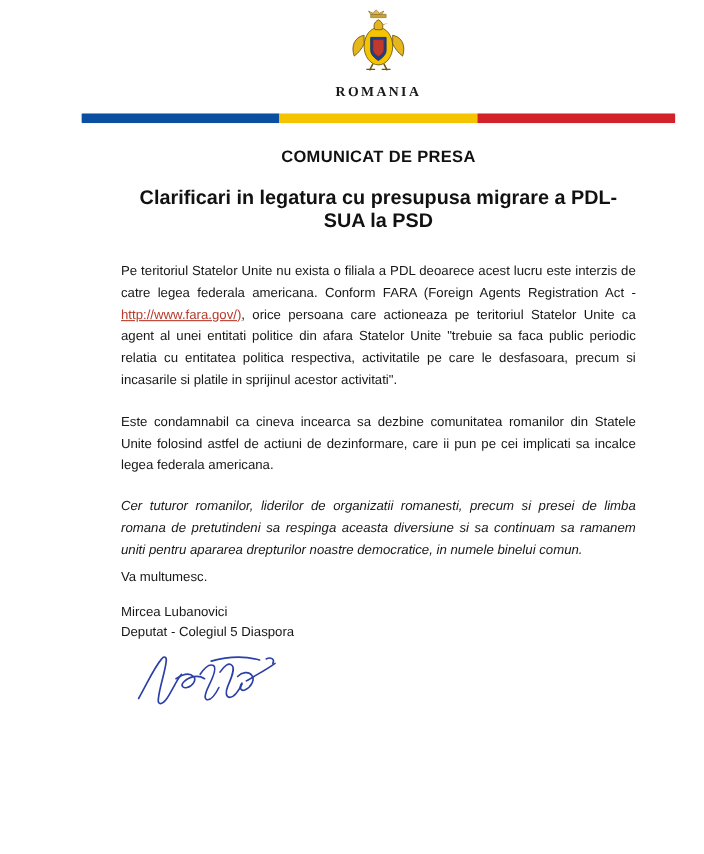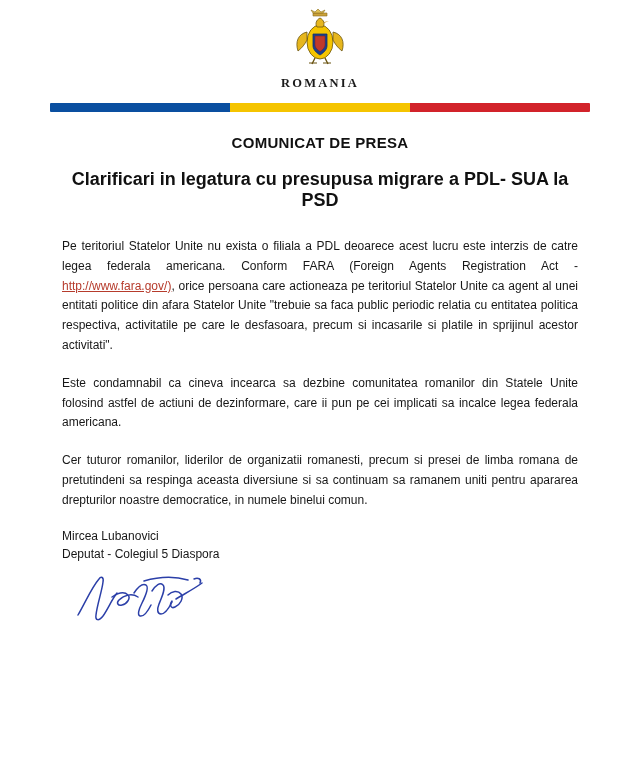--- a/index.html
+++ b/index.html
@@ -13,20 +13,21 @@
     font-family: "Liberation Sans", sans-serif;
     color: #111111;
     position: relative;
     overflow: hidden;
   }
   .page {
     width: 640px;
     height: 776px;
     position: relative;
     box-sizing: border-box;
+    padding-left: 48px;
   }
 
   
   .crest-wrap {
     width: 100%;
     padding-top: 8px;
     display: flex;
     flex-direction: column;
     align-items: center;
   }
@@ -85,21 +86,21 @@
     color: #111111;
   }
   .paragraphs { margin-top: 26px; }
   p.para {
     margin: 0 0 18px 0;
     font-size: 12px;
     line-height: 1.65;
     text-align: justify;
     color: #171717;
   }
-  p.para:last-child { margin-bottom: 0; }
+  p.para:last-child { margin-bottom: 0; font-style: italic; }
   a.ext-link {
     color: #b63b2c;
     text-decoration: underline;
   }
   .thanks {
     margin-top: 6px;
     font-size: 12px;
     color: #171717;
   }
   .signature-block {
@@ -167,20 +168,21 @@
 
 
       <p class="para"><span>Pe teritoriul Statelor Unite nu exista o filiala a PDL deoarece acest lucru este interzis de catre legea federala americana. Conform FARA (Foreign Agents Registration Act - </span><a class="ext-link" href="#">http://www.fara.gov/)</a><span>, orice persoana care actioneaza pe teritoriul Statelor Unite ca agent al unei entitati politice din afara Statelor Unite "trebuie sa faca public periodic relatia cu entitatea politica respectiva, activitatile pe care le desfasoara, precum si incasarile si platile in sprijinul acestor activitati".</span></p>
 
       <p class="para">Este condamnabil ca cineva incearca sa dezbine comunitatea romanilor din Statele Unite folosind astfel de actiuni de dezinformare, care ii pun pe cei implicati sa incalce legea federala americana.</p>
 
       <p class="para">Cer tuturor romanilor, liderilor de organizatii romanesti, precum si presei de limba romana de pretutindeni sa respinga aceasta diversiune si sa continuam sa ramanem uniti pentru apararea drepturilor noastre democratice, in  numele binelui comun.</p>
 
     </div>
 
+    <div class="thanks">Va multumesc.</div>
 
     <div class="signature-block">
       <span class="sig-name">Mircea Lubanovici</span>
       <span class="sig-role">Deputat - Colegiul 5 Diaspora</span>
     </div>
 
     <div class="signature-img">
       <svg viewBox="0 0 160 58" width="160" height="58" xmlns="http://www.w3.org/2000/svg">
         <g fill="none" stroke="#2b3fa8" stroke-width="1.5" stroke-linecap="round" stroke-linejoin="round">
           <path d="M6 44 C14 30 20 16 27 8 C29 5 32 6 31 11 C30 20 25 34 24 44 C23 50 27 50 31 45 C36 38 40 28 45 22"></path>

